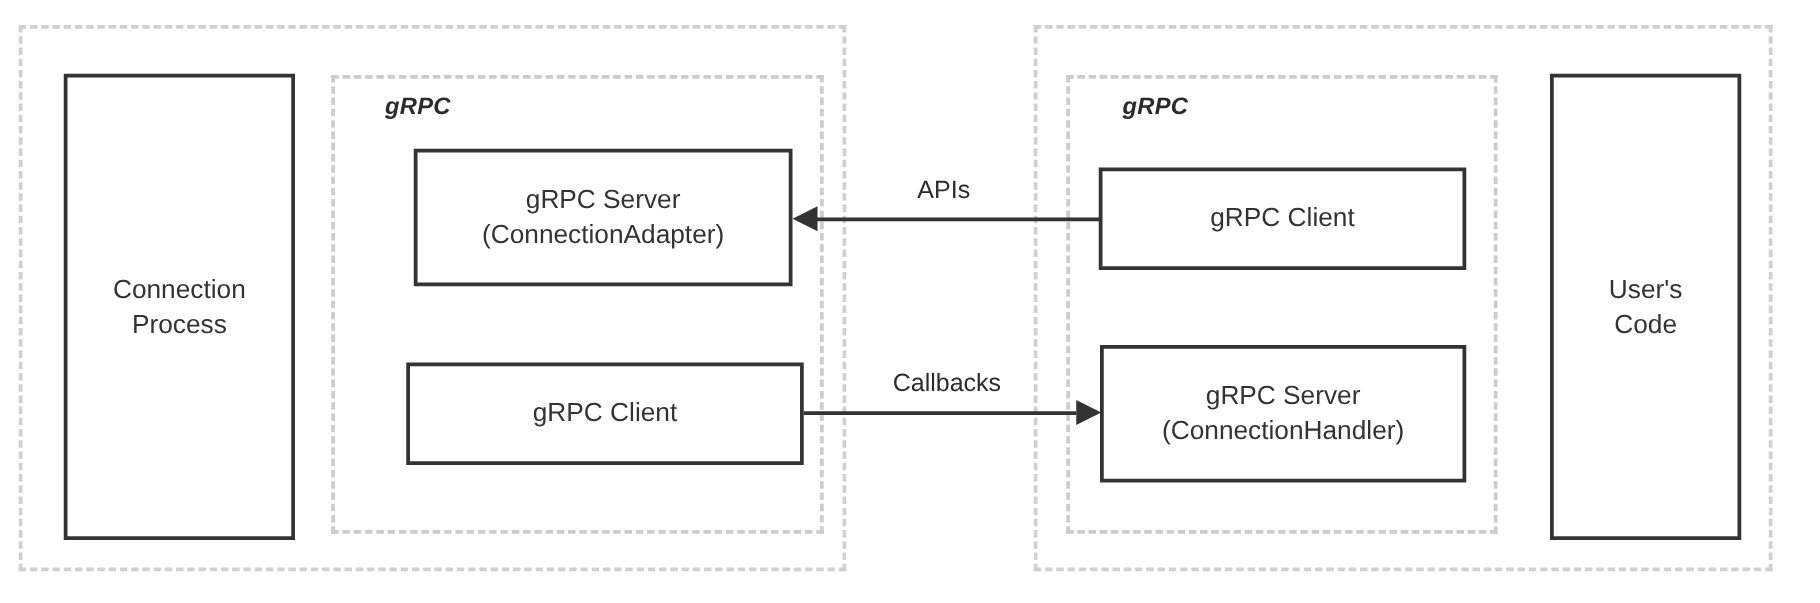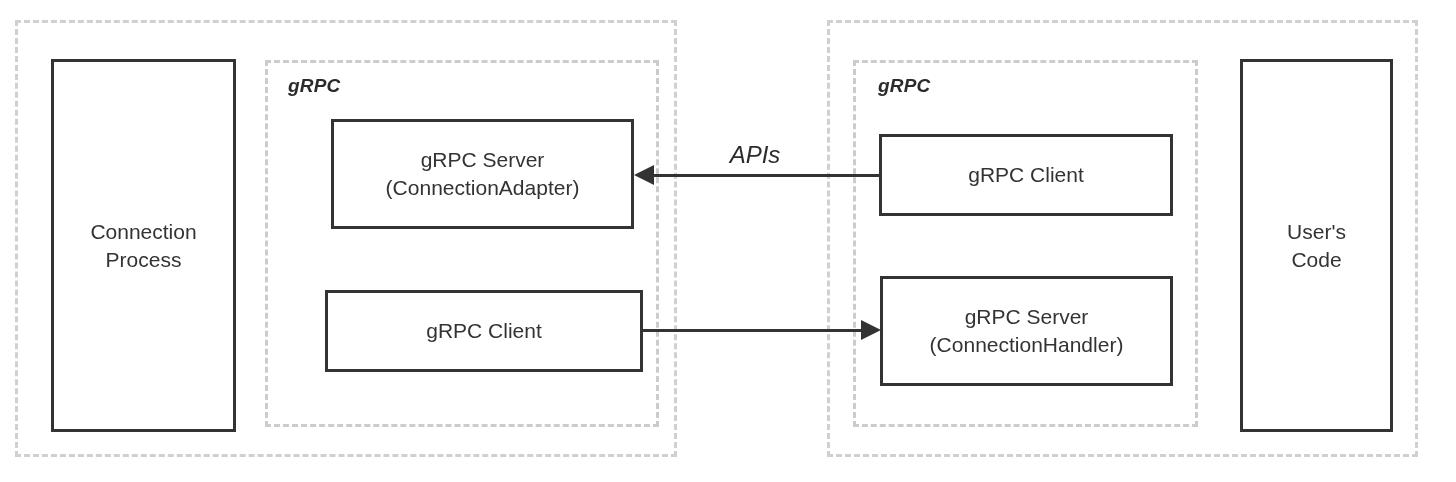--- a/index.html
+++ b/index.html
@@ -31,20 +31,21 @@
     background: transparent;
   }
   .group-label {
     position: absolute;
     font-style: italic;
     font-weight: bold;
     font-size: 19px;
     color: #2b2b2b;
     letter-spacing: 0.2px;
     white-space: nowrap;
+    margin-left: 20px;
   }
 
   
   .solid-box {
     position: absolute;
     border: 3px solid #333333;
     box-sizing: border-box;
     background: #ffffff;
     display: flex;
     align-items: center;
@@ -75,22 +76,21 @@
     border-bottom: 10px solid transparent;
     border-right: 20px solid #333333;
   }
   .arrow-right {
     border-top: 10px solid transparent;
     border-bottom: 10px solid transparent;
     border-left: 20px solid #333333;
   }
   .edge-label {
     position: absolute;
-    font-style: italic;
-    font-size: 24px;
+    font-size: 20px;
     color: #2b2b2b;
     white-space: nowrap;
     text-align: center;
   }
 </style>
 </head>
 <body>
 
 <div id="canvas">
 
@@ -131,14 +131,15 @@
     <span class="box-text">User's
 Code</span>
   </div>
 
   <div class="conn-line" style="left:652px; top:174px; width:228px;"></div>
   <div class="arrow-head arrow-left" style="left:634px; top:165px;"></div>
   <div class="edge-label" style="left:700px; top:141px; width:110px;">APIs</div>
 
   <div class="conn-line" style="left:643px; top:329px; width:218px;"></div>
   <div class="arrow-head arrow-right" style="left:861px; top:320px;"></div>
+  <div class="edge-label" style="left:690px; top:296px; width:135px;">Callbacks</div>
 
 </div>
 
 </body></html>

